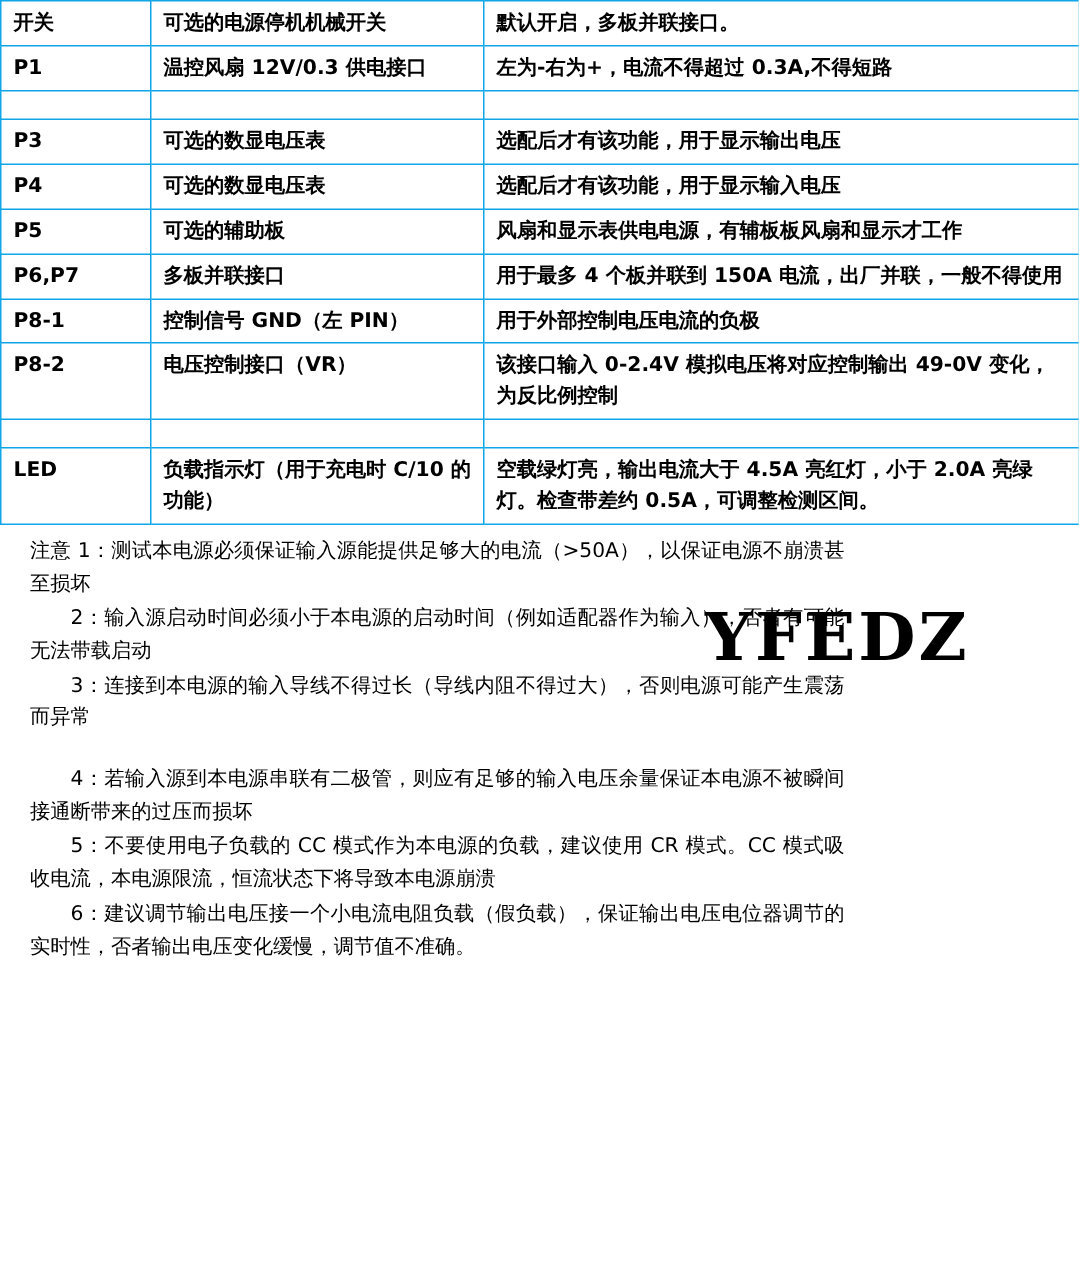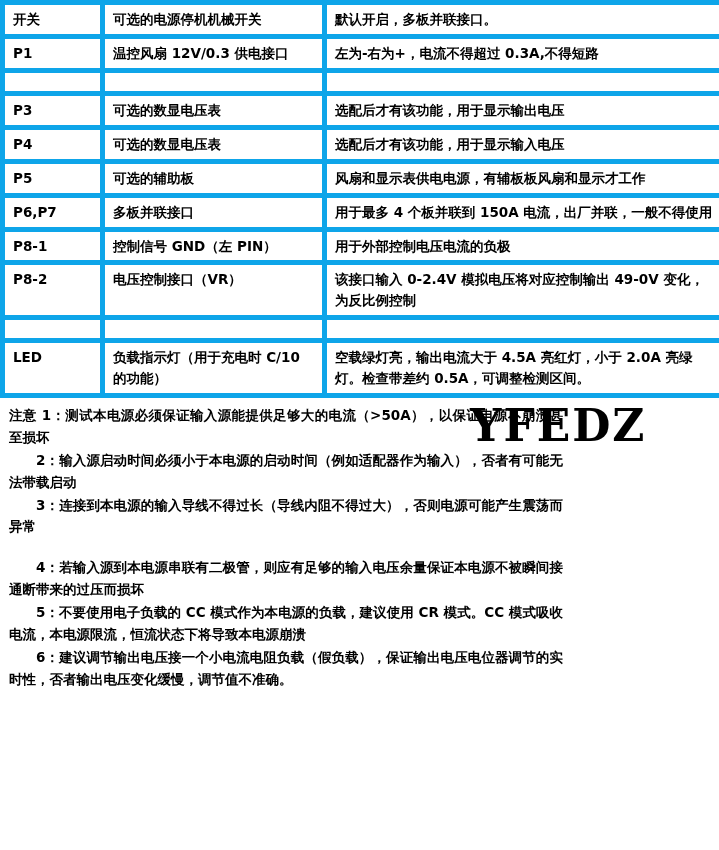--- a/index.html
+++ b/index.html
@@ -22,21 +22,21 @@
     box-sizing: border-box;
   }
   table.spec {
     border-collapse: collapse;
     width: 719px;
     table-layout: fixed;
     position: relative;
     z-index: 2;
   }
   table.spec td {
-    border: 5px solid #0ea5e9;
+    border: 1px solid #0ea5e9;
     vertical-align: top;
     padding: 4px 6px 4px 8px;
     font-size: 13.5px;
     line-height: 1.55;
     word-break: break-word;
   }
   col.c1 { width: 100px; }
   col.c2 { width: 222px; }
   col.c3 { width: 397px; }
   td.label {
@@ -49,24 +49,24 @@
   td.desc {
     font-weight: bold;
   }
   tr.spacer td {
     height: 18px;
     padding: 0;
   }
   .notes {
     position: relative;
     z-index: 2;
-    padding: 7px 8px 0 9px;
+    padding: 7px 8px 0 20px;
     font-size: 13.5px;
     line-height: 1.62;
-    font-weight: bold;
+    font-weight: normal;
     box-sizing: border-box;
     width: 571px;
   }
   .notes p {
     margin: 0 0 1px 0;
     text-align: justify;
   }
   .watermark {
     position: absolute;
     left: 470px;

